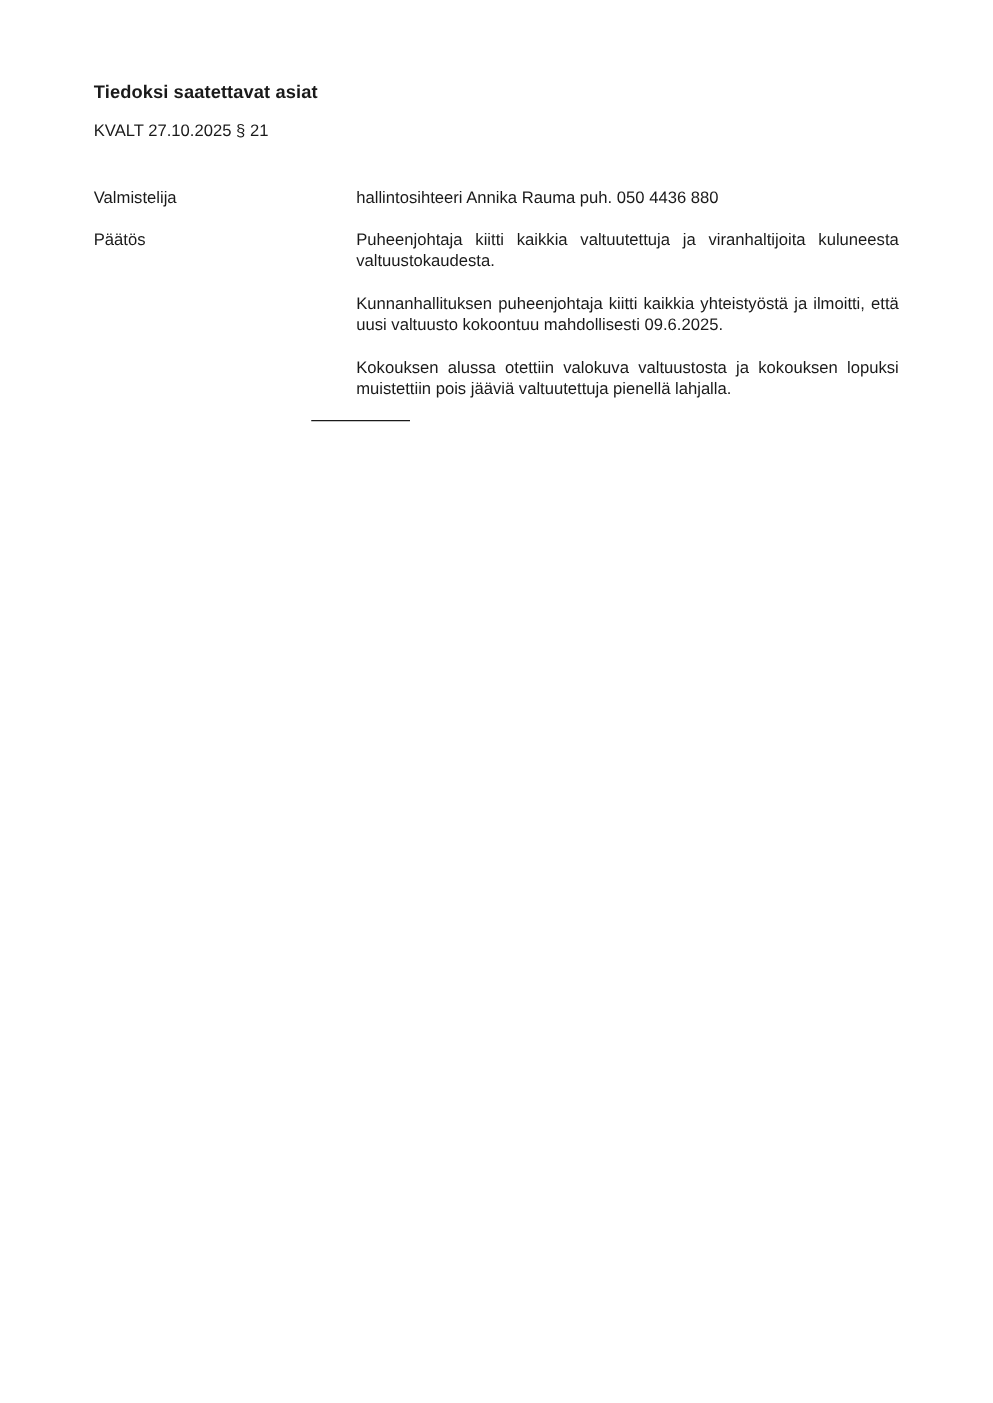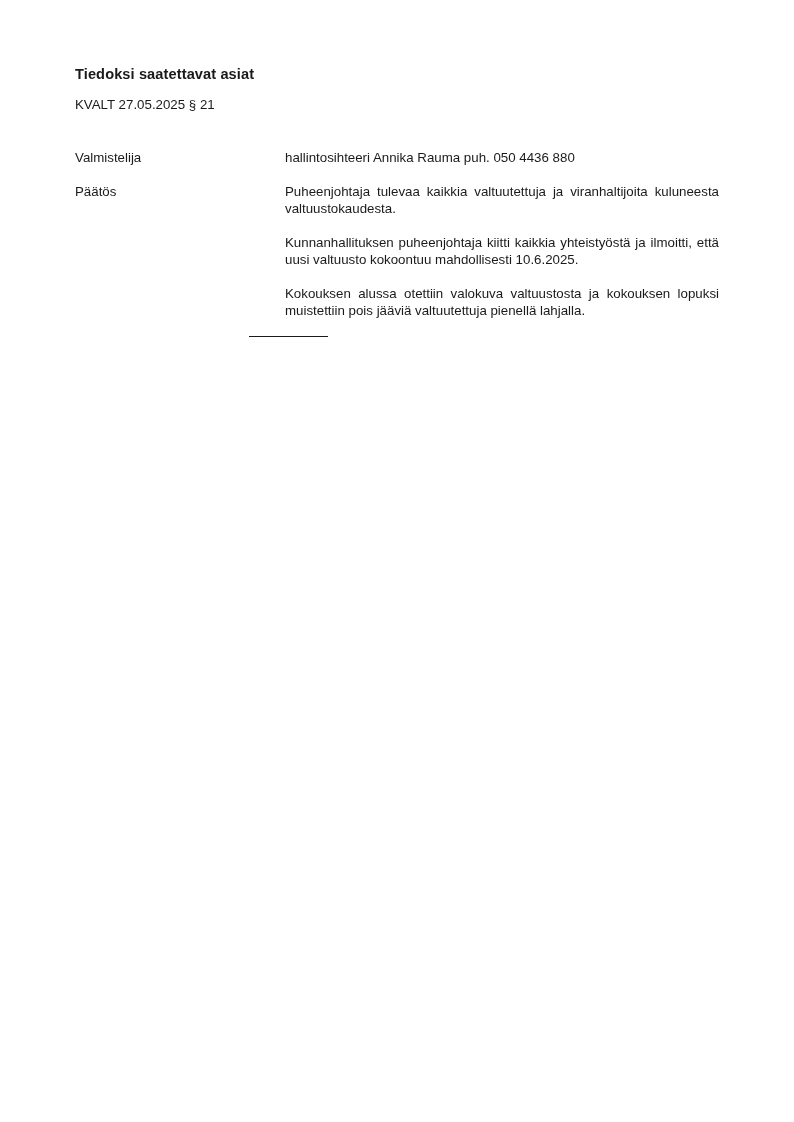--- a/index.html
+++ b/index.html
@@ -55,33 +55,33 @@
     margin: 3px 0 0 0;
   }
 </style>
 </head>
 <body>
 
 <div class="page">
 
   <h1 class="doc-title">Tiedoksi saatettavat asiat</h1>
 
-  <p class="reference">KVALT 27.05.2025 § 21</p>
+  <p class="reference">KVALT 27.10.2025 § 21</p>
 
   <div class="row">
     <div class="label-col">Valmistelija</div>
     <div class="content-col">
       <p>hallintosihteeri Annika Rauma puh. 050 4436 880</p>
     </div>
   </div>
 
 
   <div class="row">
     <div class="label-col">Päätös</div>
     <div class="content-col">
-      <p>Puheenjohtaja tulevaa kaikkia valtuutettuja ja viranhaltijoita kuluneesta valtuustokaudesta.</p>
-      <p>Kunnanhallituksen puheenjohtaja kiitti kaikkia yhteistyöstä ja ilmoitti, että uusi valtuusto kokoontuu mahdollisesti 10.6.2025.</p>
+      <p>Puheenjohtaja kiitti kaikkia valtuutettuja ja viranhaltijoita kuluneesta valtuustokaudesta.</p>
+      <p>Kunnanhallituksen puheenjohtaja kiitti kaikkia yhteistyöstä ja ilmoitti, että uusi valtuusto kokoontuu mahdollisesti 09.6.2025.</p>
       <p>Kokouksen alussa otettiin valokuva valtuustosta ja kokouksen lopuksi muistettiin pois jääviä valtuutettuja pienellä lahjalla.</p>
       <div class="signature-rule"></div>
     </div>
   </div>
 
 </div>
 
 </body></html>

